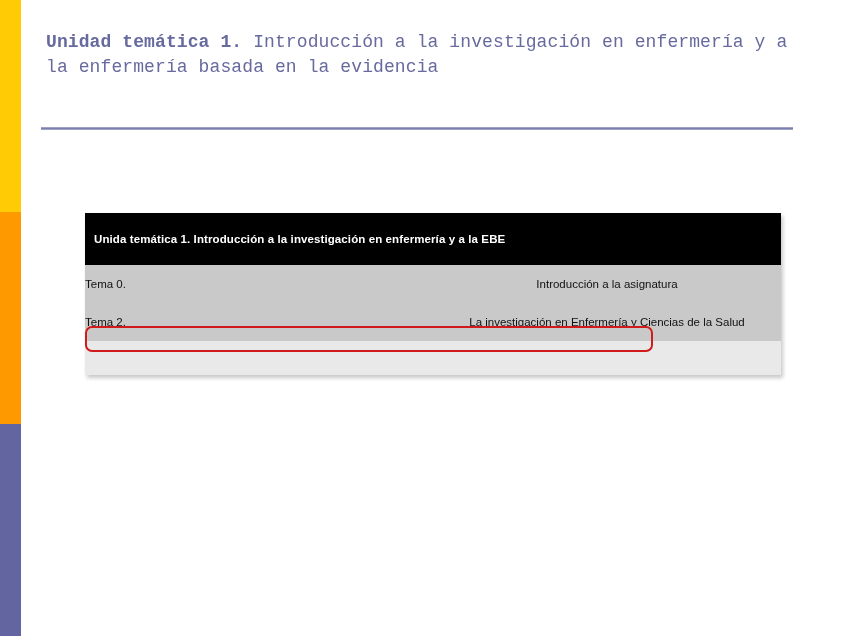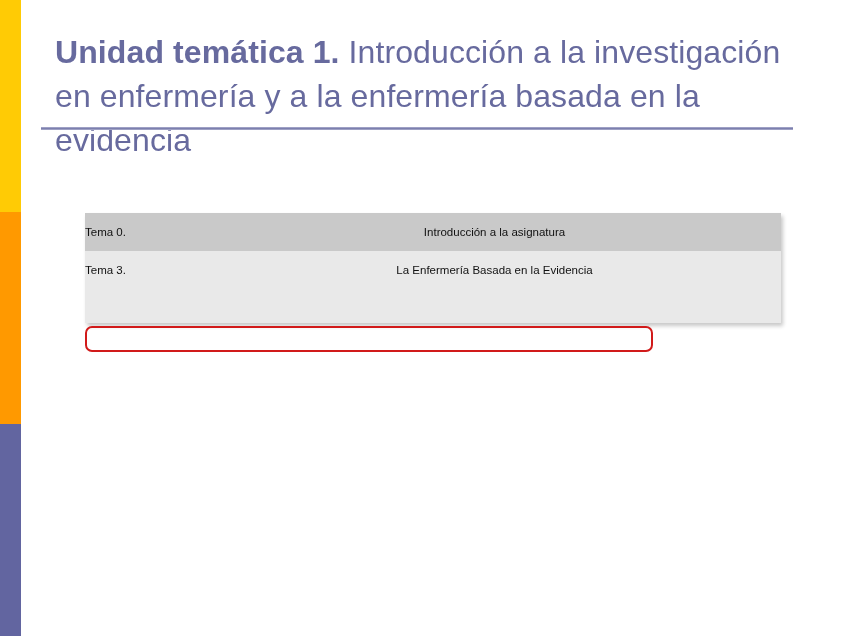--- a/index.html
+++ b/index.html
@@ -28,26 +28,27 @@
     left: 0;
     width: 21px;
   }
   #band-yellow  { top: 0px;   height: 212px; }
   #band-orange  { top: 212px; height: 212px; }
   #band-purple  { top: 424px; height: 212px; }
 
   
   #slide-title {
     position: absolute;
-    left: 55px;
+    left: 46px;
     top: 30px;
     width: 745px;
-    font-size: 32px;
+    font-size: 18px;
     line-height: 1.38;
     letter-spacing: 0.1px;
+    font-family: Liberation Mono, monospace;
   }
   #title-strong {
     font-weight: bold;
   }
   #title-rest {
     font-weight: normal;
   }
 
   
   #title-rule {
@@ -126,27 +127,30 @@
   <div class="side-band" id="band-orange" style="background: rgb(255, 153, 0);"></div>
   <div class="side-band" id="band-purple" style="background: rgb(98, 101, 160);"></div>
 </div>
 
 <div id="slide-title" style="color: rgb(103, 106, 158);"><span id="title-strong">Unidad temática 1.</span><span id="title-rest"> Introducción a la investigación en enfermería y a la enfermería basada en la evidencia</span></div>
 
 <div id="title-rule" style="background: rgb(124, 127, 174);"></div>
 
 <table id="topic-table">
   <tbody id="table-body">
+    <tr id="table-header-row">
+      <td colspan="2">Unida temática 1. Introducción a la investigación en enfermería y a la EBE</td>
+    </tr>
   <tr class="topic-row row-dark">
         <td class="col-label" style="background: rgb(201, 201, 201);">Tema 0.</td>
         <td class="col-text" style="background: rgb(201, 201, 201);">Introducción a la asignatura</td>
       </tr>
-      <tr class="topic-row row-light">
-        <td class="col-label" style="background: rgb(233, 233, 233);">Tema 3.</td>
-        <td class="col-text" style="background: rgb(233, 233, 233);">La Enfermería Basada en la Evidencia</td>
+      <tr class="topic-row row-dark">
+        <td class="col-label" style="background: rgb(201, 201, 201);">Tema 2.</td>
+        <td class="col-text" style="background: rgb(201, 201, 201);">La investigación en Enfermería y Ciencias de la Salud</td>
       </tr>
       <tr class="spacer-row">
         <td colspan="2" style="background: rgb(233, 233, 233);"></td>
       </tr>
     </tbody>
 </table>
 
 <div id="highlight-box" style="border-color: rgb(209, 26, 26);"></div>
 
 </body></html>

